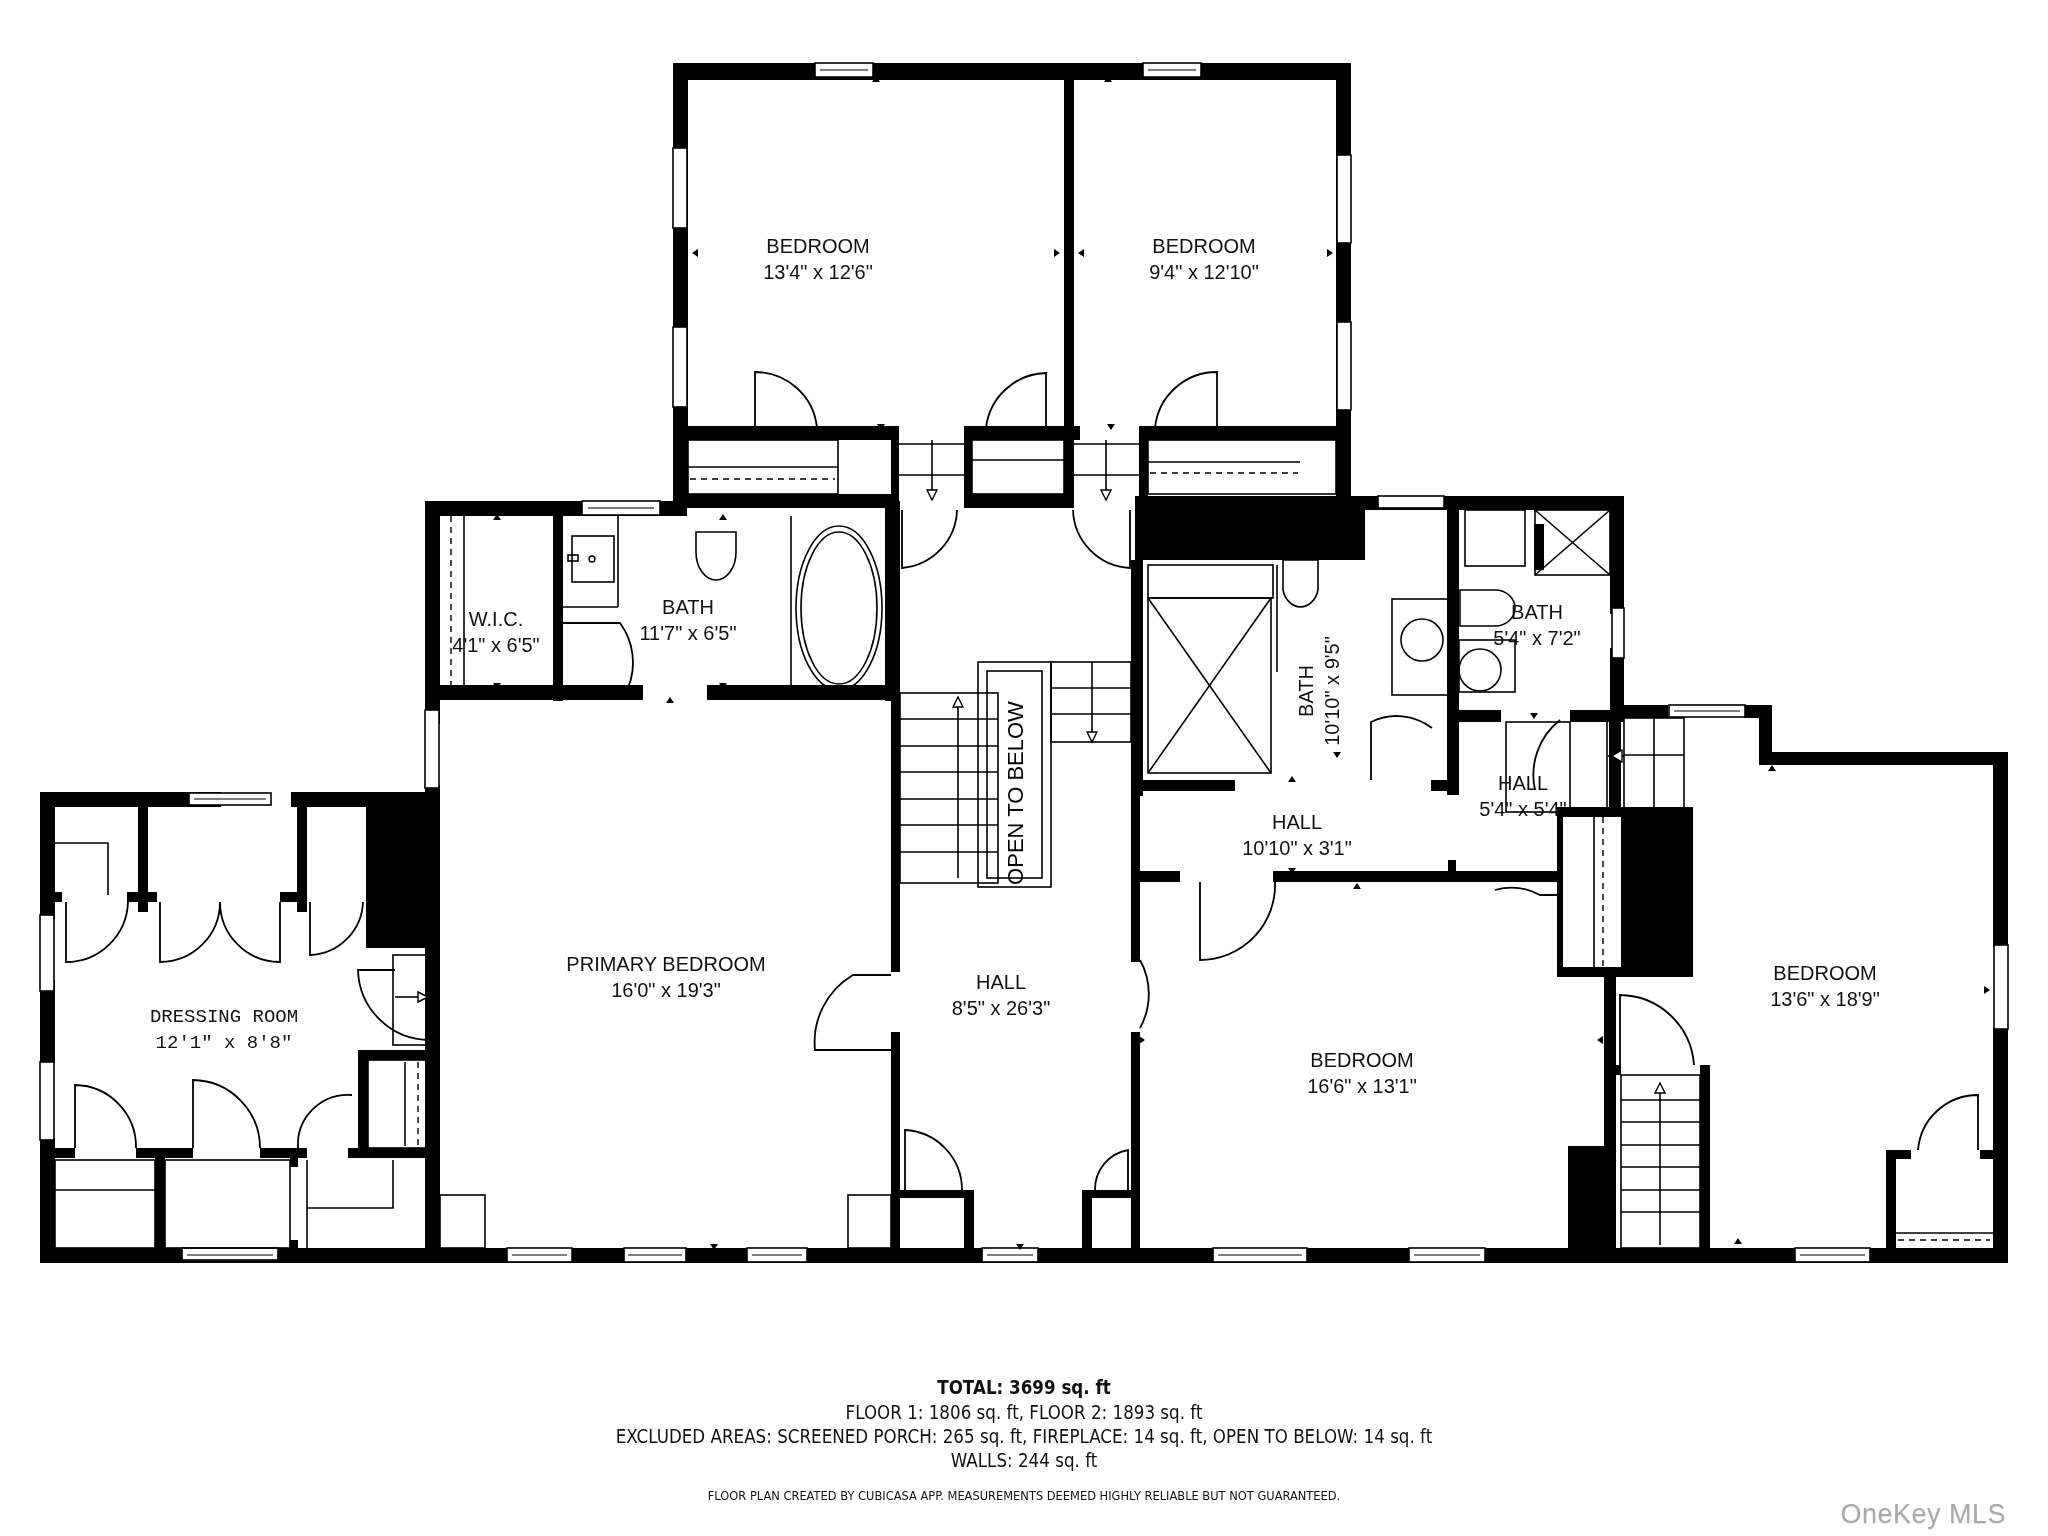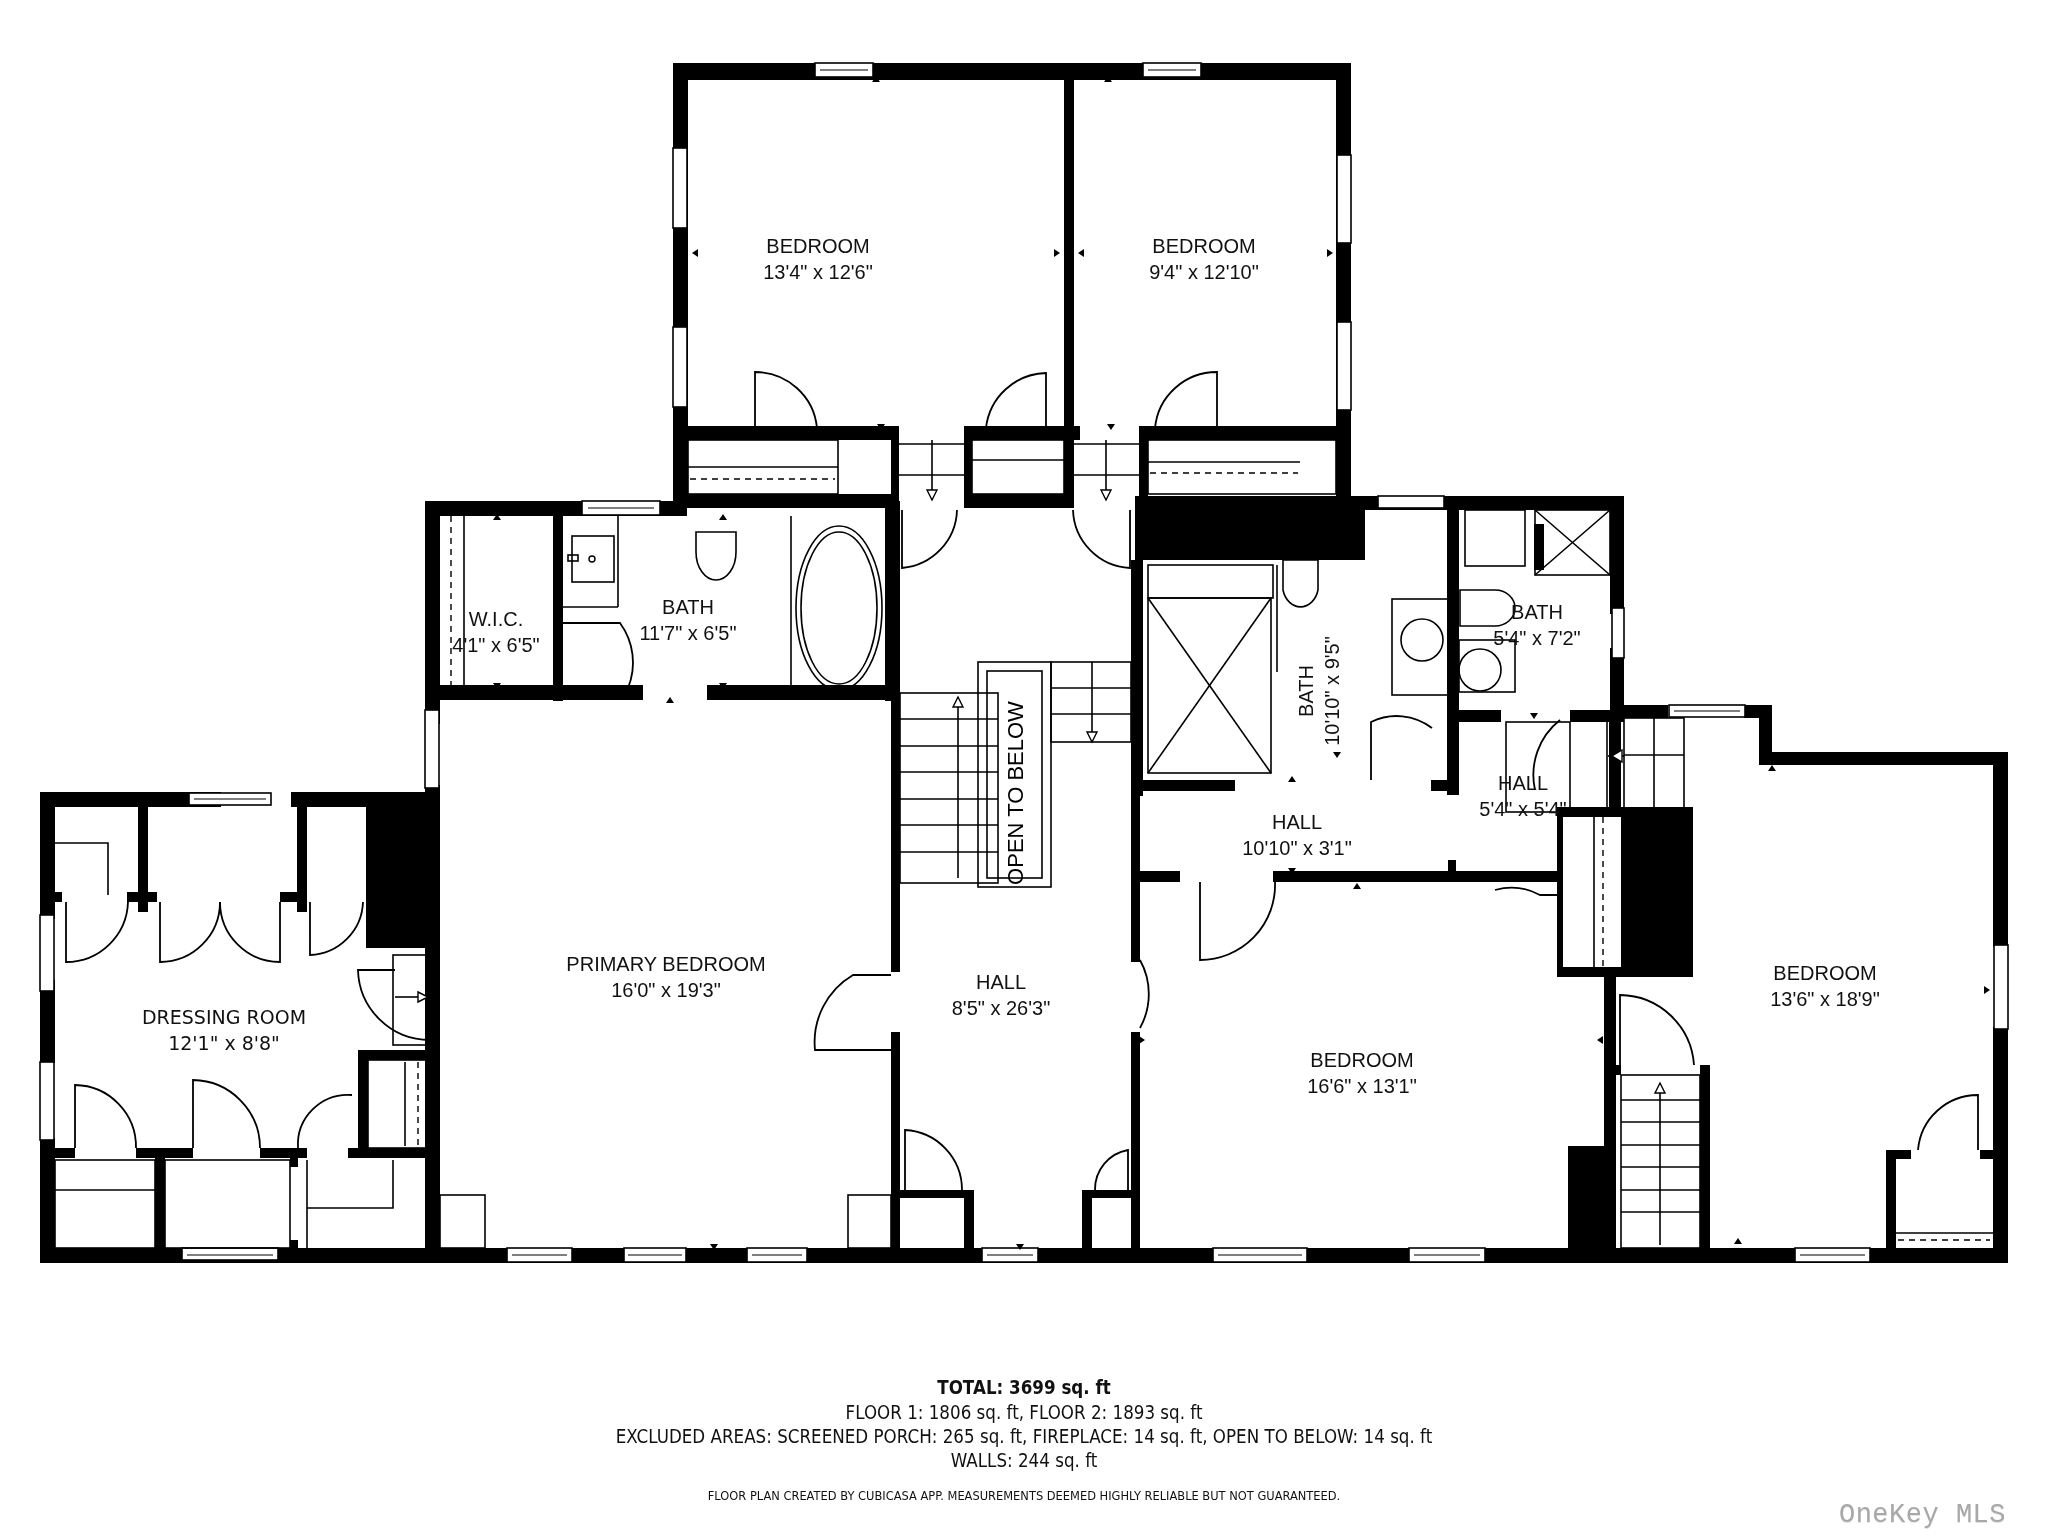--- a/index.html
+++ b/index.html
@@ -17,21 +17,21 @@
   .room-label.cond { font-family:"DejaVu Sans", sans-serif; font-size:19px; }
   .room-label .nm, .room-label .dim { display:block; }
   .vert { transform:translate(-50%,-50%) rotate(-90deg); }
   .otb { position:absolute; left:1016px; top:793px; transform:translate(-50%,-50%) rotate(-90deg); font-size:22px; font-family:"Liberation Sans", sans-serif; white-space:nowrap; }
   .footer { position:absolute; left:0; width:2048px; text-align:center; font-family:"DejaVu Sans", sans-serif; color:#111; transform:scaleX(0.88); transform-origin:1024px 0; }
   .f-total { top:1376px; font-size:19px; font-weight:bold; }
   .f-floors { top:1401px; font-size:19px; }
   .f-excl { top:1425px; font-size:19px; }
   .f-walls { top:1449px; font-size:19px; }
   .f-disc { top:1488px; font-size:13px; }
-  .brand { position:absolute; right:42px; bottom:6px; font-family:Liberation Mono, monospace; font-size:27px; color:#a8a8a8; letter-spacing:0.5px; text-shadow:0 1px 0 #e4e4e4; }
+  .brand { position:absolute; right:42px; bottom:6px; font-family:Liberation Sans, sans-serif; font-size:27px; color:#a8a8a8; letter-spacing:0.5px; text-shadow:0 1px 0 #e4e4e4; }
 </style>
 </head>
 <body>
 
 <svg id="plan" viewBox="0 0 2048 1536" xmlns="http://www.w3.org/2000/svg">
   <g>
 
     <rect class="wall" x="673" y="63" width="678" height="17"></rect>
     <rect class="wall" x="673" y="63" width="15" height="444"></rect>
     <rect class="wall" x="1336" y="63" width="15" height="444"></rect>
@@ -377,21 +377,21 @@
   <span class="dim">10'10" x 3'1"</span>
 </div>
 <div class="room-label" style="left:1001px; top:995px;">
   <span class="nm">HALL</span>
   <span class="dim">8'5" x 26'3"</span>
 </div>
 <div class="room-label" style="left:666px; top:977px;">
   <span class="nm">PRIMARY BEDROOM</span>
   <span class="dim">16'0" x 19'3"</span>
 </div>
-<div class="room-label cond" style="left:224px; top:1030px;">
+<div class="room-label cond" style="left:224px; top:1030px;font-family:Liberation Mono, monospace;">
   <span class="nm">DRESSING ROOM</span>
   <span class="dim">12'1" x 8'8"</span>
 </div>
 <div class="room-label" style="left:1362px; top:1073px;">
   <span class="nm">BEDROOM</span>
   <span class="dim">16'6" x 13'1"</span>
 </div>
 <div class="room-label" style="left:1825px; top:986px;">
   <span class="nm">BEDROOM</span>
   <span class="dim">13'6" x 18'9"</span>

